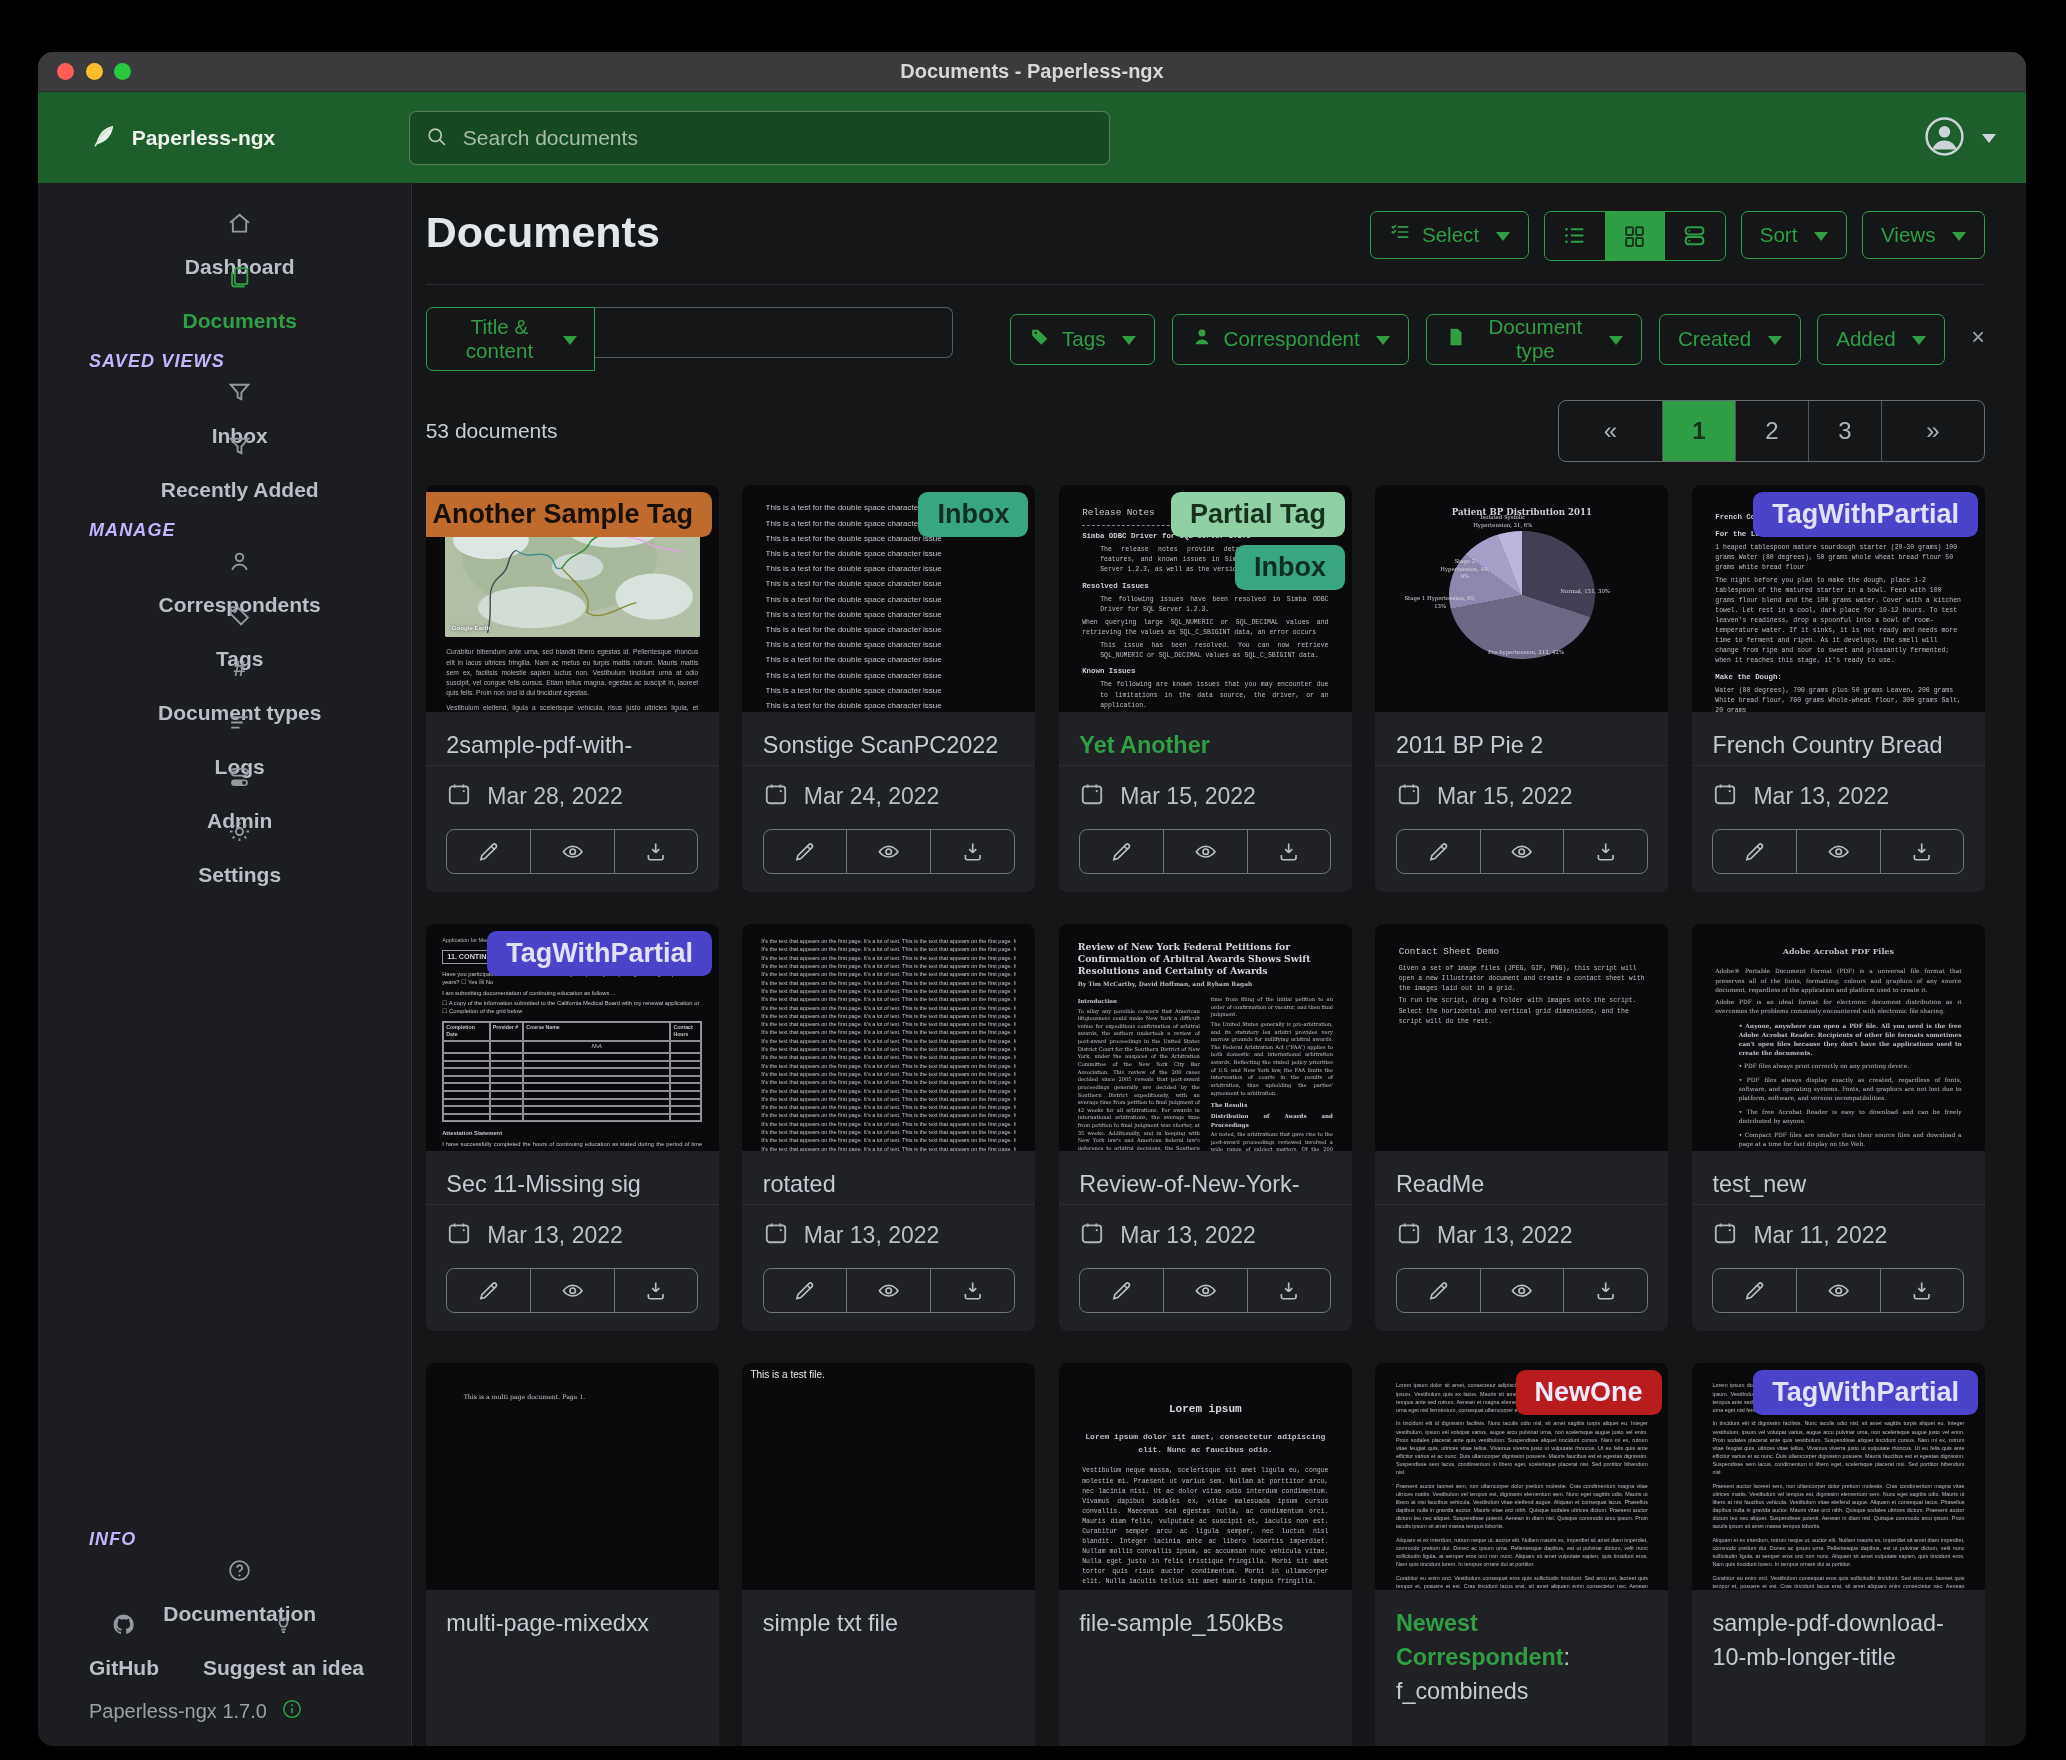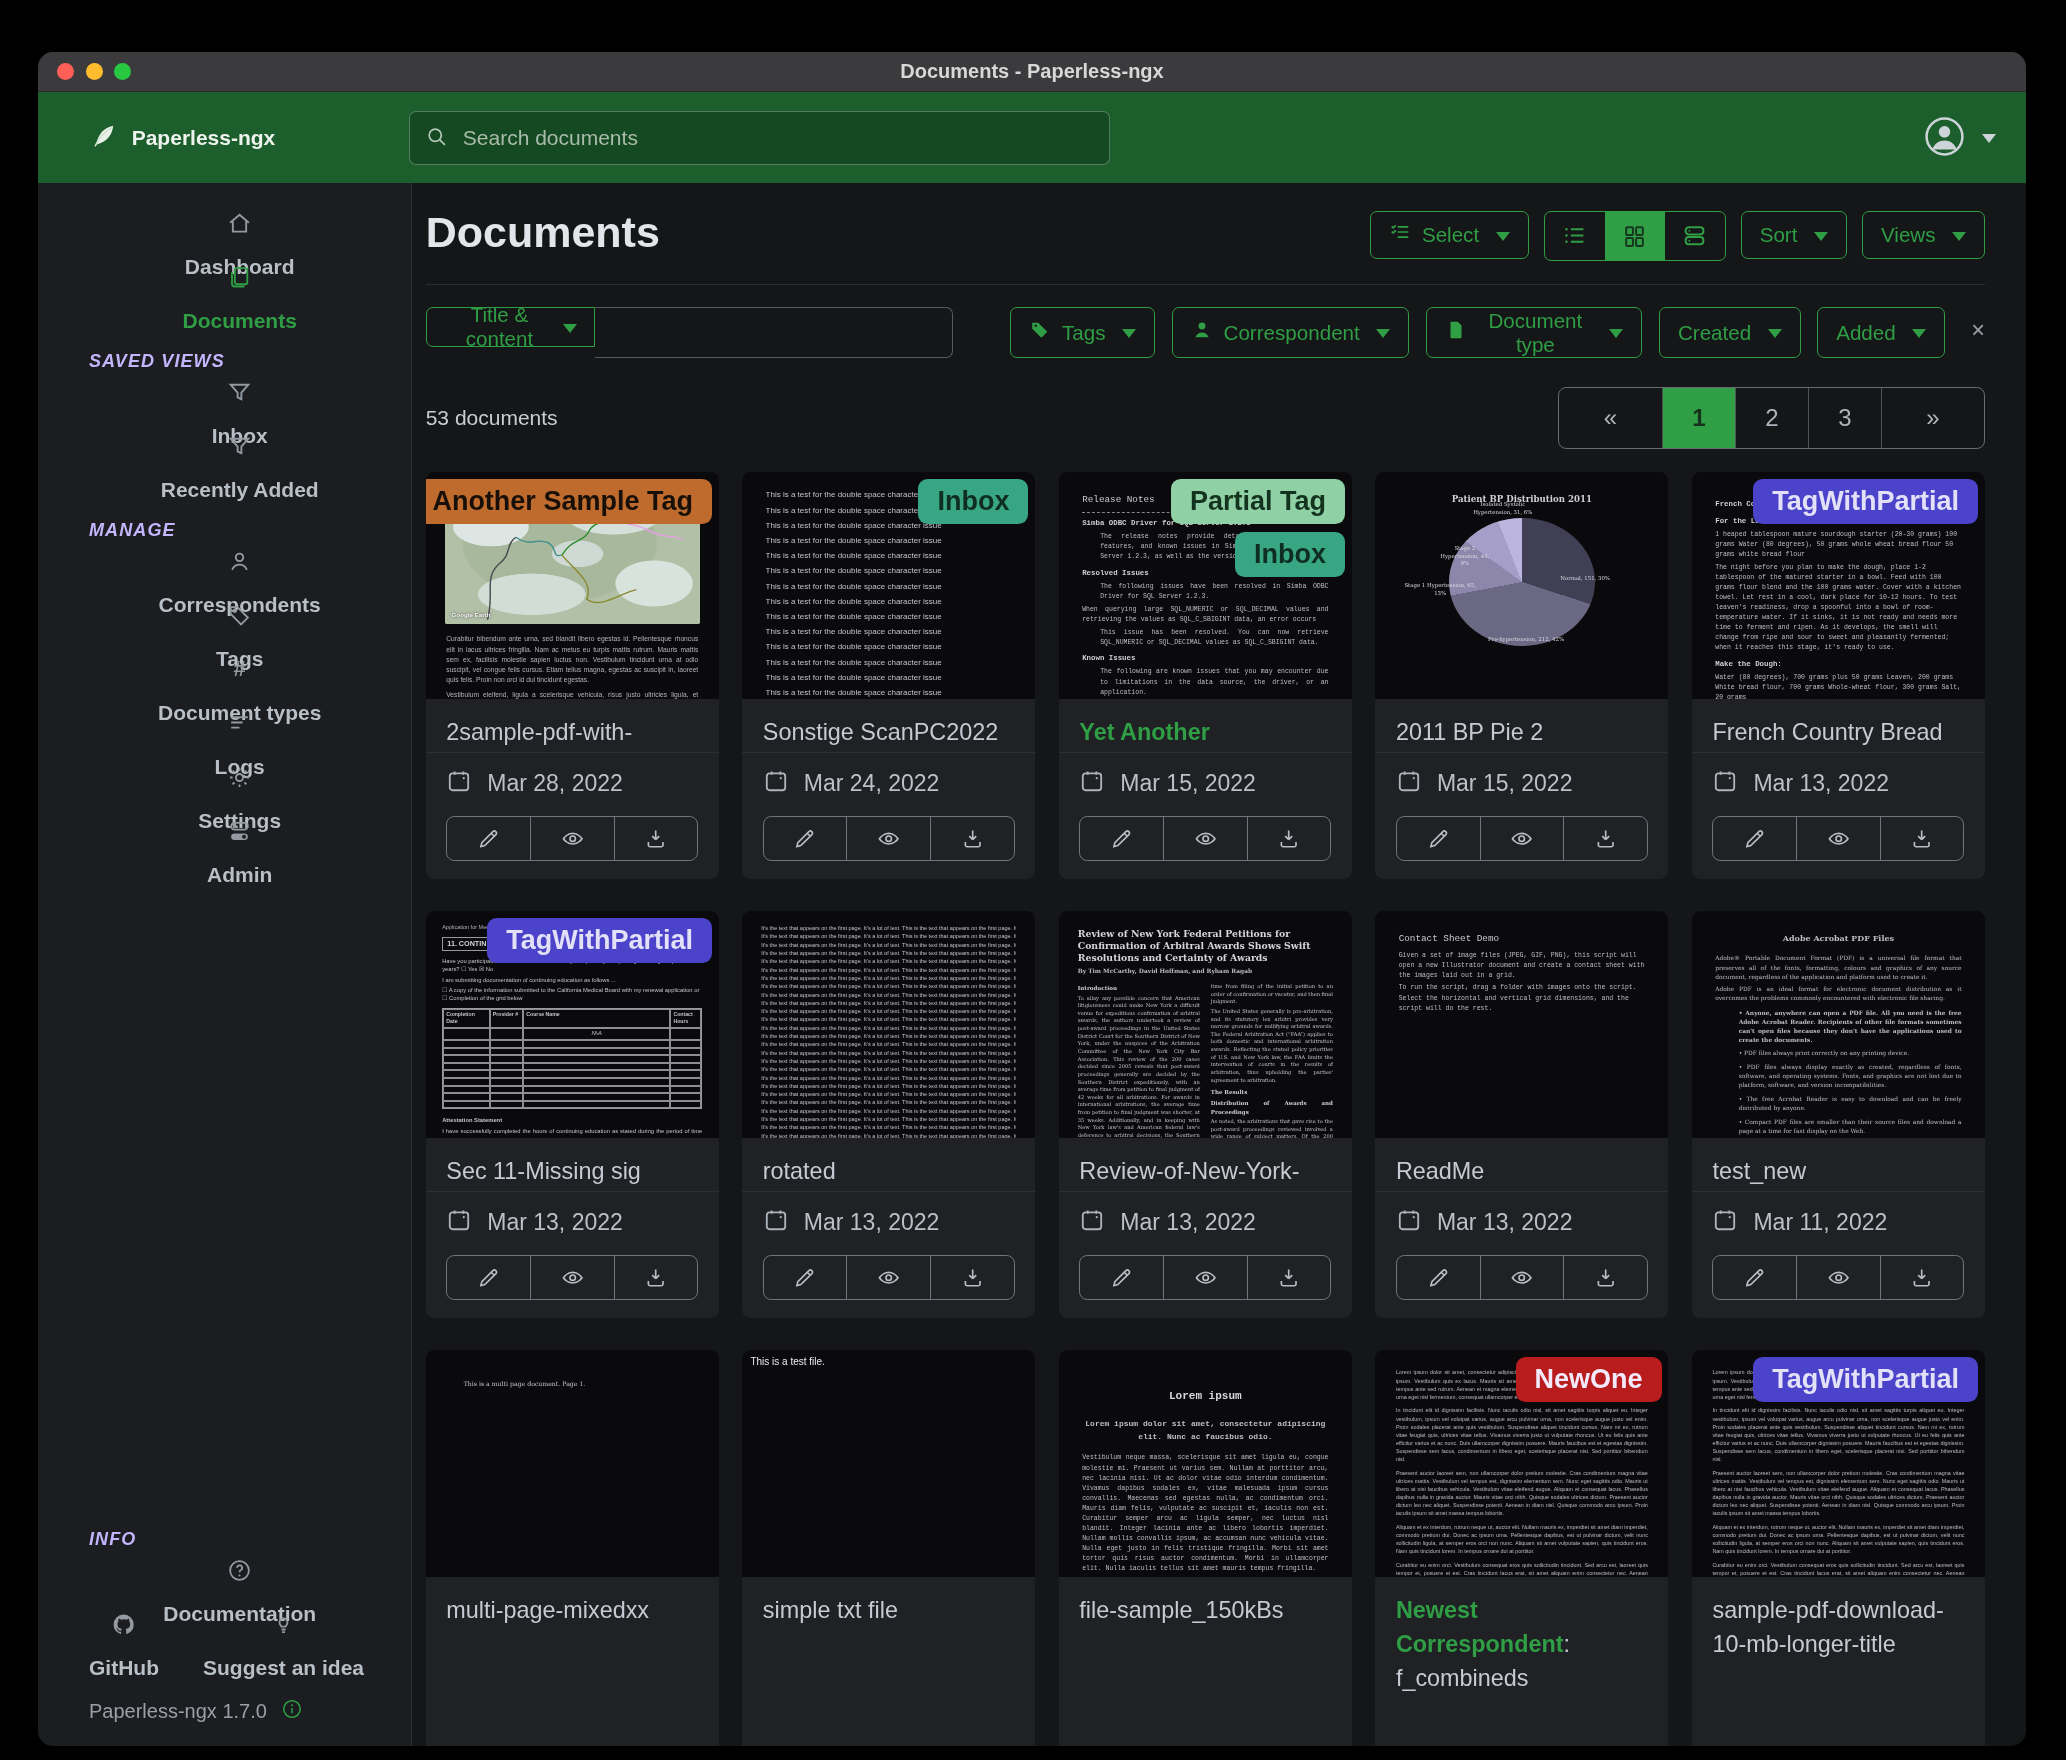--- a/index.html
+++ b/index.html
@@ -48,21 +48,21 @@
   .btn{height:48px;border:1.4px solid #2f9e44;color:#2f9e44;background:transparent;border-radius:6.9px;
     font-size:20.6px;font-weight:500;display:flex;align-items:center;gap:11px;padding:0 18px;cursor:pointer;font-family:inherit;}
   .btn svg{width:22px;height:22px;}
   .view-toggle{display:flex;border:1.4px solid #2f9e44;border-radius:6.9px;overflow:hidden;}
   .vt{width:60px;height:48px;display:flex;align-items:center;justify-content:center;color:#2f9e44;background:transparent;border:none;cursor:pointer;}
   .vt svg{width:25px;height:25px;}
   .vt.active{background:#2f9e44;color:#15371d;}
   
   .filters{display:flex;align-items:center;margin-top:22px;gap:16.5px;}
   .query-group{display:flex;align-items:stretch;}
-  .field-btn{height:40px;border:1.4px solid #2f9e44;color:#2f9e44;background:transparent;border-radius:6.9px 0 0 6.9px;
+  .field-btn{height:64px;border:1.4px solid #2f9e44;color:#2f9e44;background:transparent;border-radius:6.9px 0 0 6.9px;
     font-size:20.6px;display:flex;align-items:center;gap:2px;padding:0 16.5px;cursor:pointer;font-family:inherit;}
   .filter-input{width:403px;height:51px;border:1.4px solid #565b60;border-left:none;border-radius:0 6.9px 6.9px 0;background:transparent;color:#dfe3e8;font-size:20.6px;padding:0 13.7px;outline:none;}
   .fbtn{height:51px;}
   .filters .gap{width:27.5px;}
   .reset{display:flex;align-items:center;gap:11px;color:#9aa1a8;font-size:21px;cursor:pointer;margin-left:9.6px;}
   .reset .x{font-size:23.4px;line-height:1;position:relative;top:-1.4px;}
   
   .results-row{display:flex;align-items:center;justify-content:space-between;margin-top:29px;}
   .count{font-size:21px;color:#c9cdd2;}
   .pagination{display:flex;border:1.4px solid #686e74;border-radius:8.2px;overflow:hidden;}
@@ -269,37 +269,37 @@
         <div class="side-item">
           <span class="ic">
               <svg viewBox="0 0 24 24" fill="none" stroke="currentColor" stroke-width="1.8">
                 <path d="M4 6h16M4 11h11M4 16h8"></path>
               </svg>
             </span>
           <span>Logs</span>
         </div>
         <div class="side-item">
           <span class="ic">
-              <svg viewBox="0 0 24 24" fill="none" stroke="currentColor" stroke-width="1.8">
-                <circle cx="12" cy="12" r="3.4"></circle>
-                <path d="M12 2.8v2.6M12 18.6v2.6M2.8 12h2.6M18.6 12h2.6M5.4 5.4l1.8 1.8M16.8 16.8l1.8 1.8M18.6 5.4l-1.8 1.8M7.2 16.8l-1.8 1.8"></path>
-              </svg>
-            </span>
-          <span>Settings</span>
-        </div>
-        <div class="side-item">
-          <span class="ic">
               <svg viewBox="0 0 24 24" fill="none" stroke="currentColor" stroke-width="1.7">
                 <rect x="4" y="3.8" width="16" height="6.4" rx="3.2"></rect>
                 <circle cx="7.6" cy="7" r="1.9" fill="currentColor" stroke="none"></circle>
                 <rect x="4" y="13.8" width="16" height="6.4" rx="3.2" fill="currentColor" stroke="none"></rect>
                 <circle cx="16.4" cy="17" r="1.9" fill="#1b1d20" stroke="none"></circle>
               </svg>
             </span>
           <span>Admin</span>
+        </div>
+        <div class="side-item">
+          <span class="ic">
+              <svg viewBox="0 0 24 24" fill="none" stroke="currentColor" stroke-width="1.8">
+                <circle cx="12" cy="12" r="3.4"></circle>
+                <path d="M12 2.8v2.6M12 18.6v2.6M2.8 12h2.6M18.6 12h2.6M5.4 5.4l1.8 1.8M16.8 16.8l1.8 1.8M18.6 5.4l-1.8 1.8M7.2 16.8l-1.8 1.8"></path>
+              </svg>
+            </span>
+          <span>Settings</span>
         </div>
 
         <div class="side-bottom">
           <div class="side-section">INFO</div>
           <div class="side-item">
             <span class="ic">
                 <svg viewBox="0 0 24 24" fill="none" stroke="currentColor" stroke-width="1.7">
                   <circle cx="12" cy="12" r="9"></circle>
                   <path d="M9.6 9.3a2.5 2.5 0 1 1 3.4 2.5c-.8.4-1 1-1 1.8"></path>
                   <circle cx="12" cy="16.8" r="1" fill="currentColor" stroke="none"></circle>

